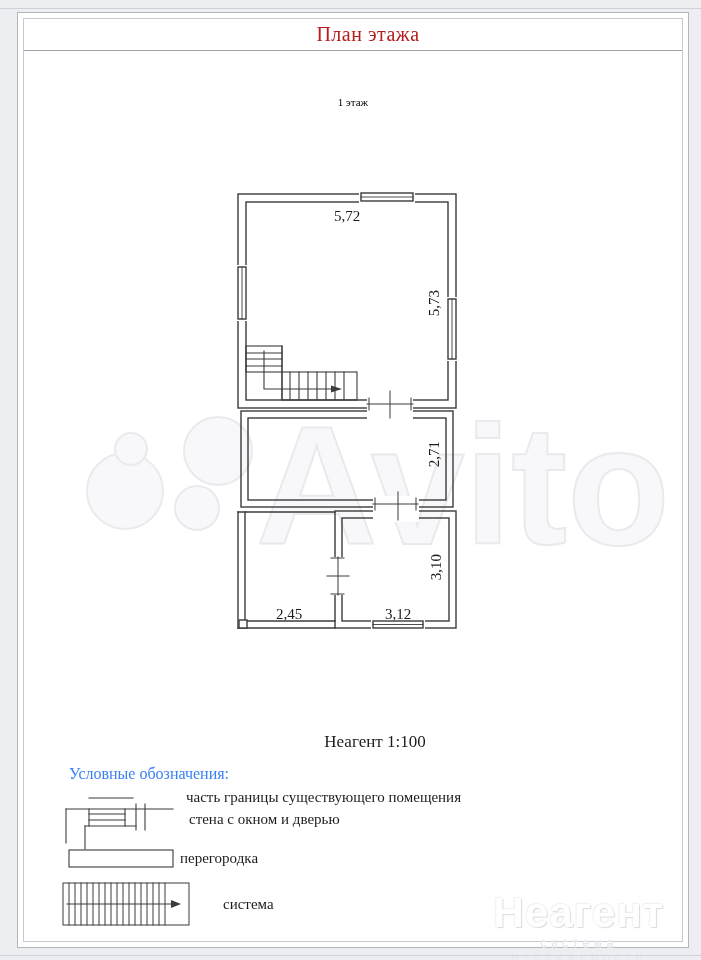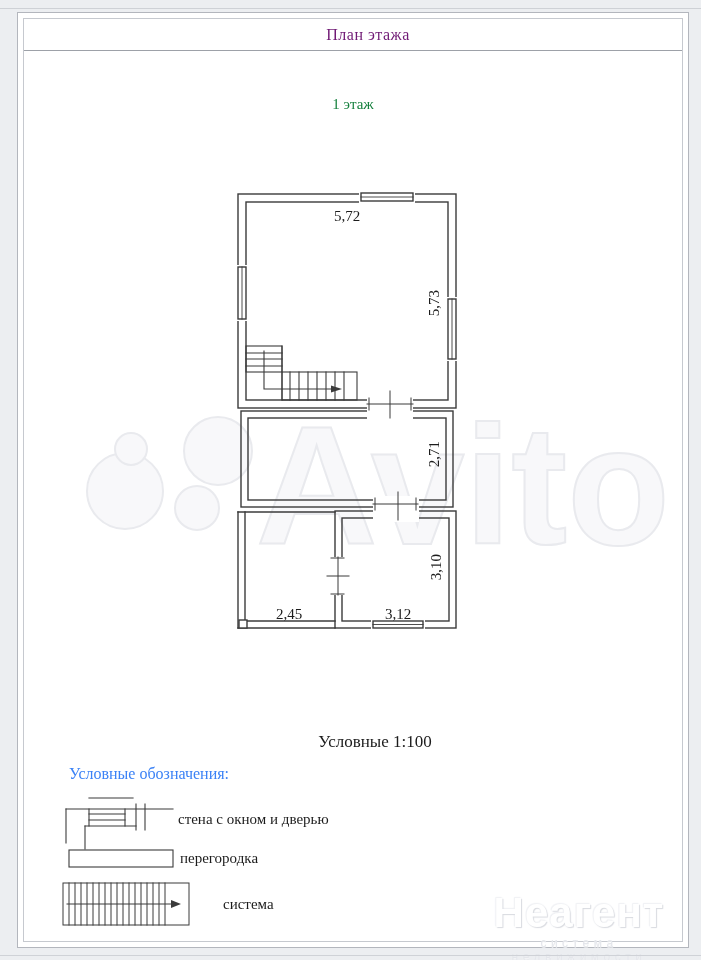--- a/index.html
+++ b/index.html
@@ -16,33 +16,33 @@
   }
   .inner-frame{
     position:absolute;left:5px;top:5px;right:5px;bottom:5px;
     border:1px solid #c6c9cf;
   }
   .title-band{
     position:absolute;left:0;top:0;right:0;height:31px;
     border-bottom:1px solid #9da1a8;
     display:flex;align-items:center;justify-content:center;
   }
-  .title-band .t{font-size:16px;color:#701a75;letter-spacing:.5px;margin-left:30px;}
+  .title-band .t{font-size:20px;color:#b91c1c;letter-spacing:.5px;margin-left:30px;}
   .floor-label{
     position:absolute;left:50%;top:83px;transform:translateX(-50%);
-    font-size:15px;color:#15803d;
+    font-size:11px;color:#000000;
   }
   .scale-label{
     position:absolute;left:357px;top:719px;transform:translateX(-50%);
     font-size:17px;color:#1c1c1c;
   }
   .legend-heading{position:absolute;left:51px;top:752px;font-size:16px;color:#3b82f6;}
   .legend-label{position:absolute;font-size:15px;color:#1c1c1c;white-space:nowrap;}
   .ll-1{left:168px;top:776px;}
-  .ll-2{left:160px;top:798px;}
+  .ll-2{left:171px;top:798px;}
   .ll-3{left:162px;top:837px;}
   .ll-4{left:205px;top:883px;}
   svg{position:absolute;left:0;top:0;}
   .dim{font-family:"Liberation Serif","DejaVu Serif",serif;font-size:15px;fill:#1c1c1c;}
   
   .neagent{
     position:absolute;left:456px;top:858px;width:210px;text-align:center;
     font-family:"Liberation Sans","DejaVu Sans",sans-serif;pointer-events:none;margin-top:20px;
   }
   .neagent .big{
@@ -221,23 +221,24 @@
         <line x1="146" y1="882" x2="146" y2="924"></line>
         <line x1="152" y1="882" x2="152" y2="924"></line>
         <line x1="158" y1="882" x2="158" y2="924"></line>
         <line x1="164" y1="882" x2="164" y2="924"></line>
         <line x1="66" y1="903" x2="170" y2="903"></line>
         <polygon points="170,899 180,903 170,907" fill="#3b3b3b" stroke="none"></polygon>
       </g>
     </g>
   </svg>
 
-  <div class="scale-label">Условные 1:100</div>
+  <div class="scale-label">Неагент 1:100</div>
 
   <div class="legend-heading">Условные обозначения:</div>
+  <div class="legend-label ll-1">часть границы существующего помещения</div>
   <div class="legend-label ll-2">стена с окном и дверью</div>
   <div class="legend-label ll-3">перегородка</div>
   <div class="legend-label ll-4">система</div>
 
   <div class="neagent">
     <div class="big">Неагент</div>
     <div class="small">система недвижимости</div>
   </div>
 
 </div>

